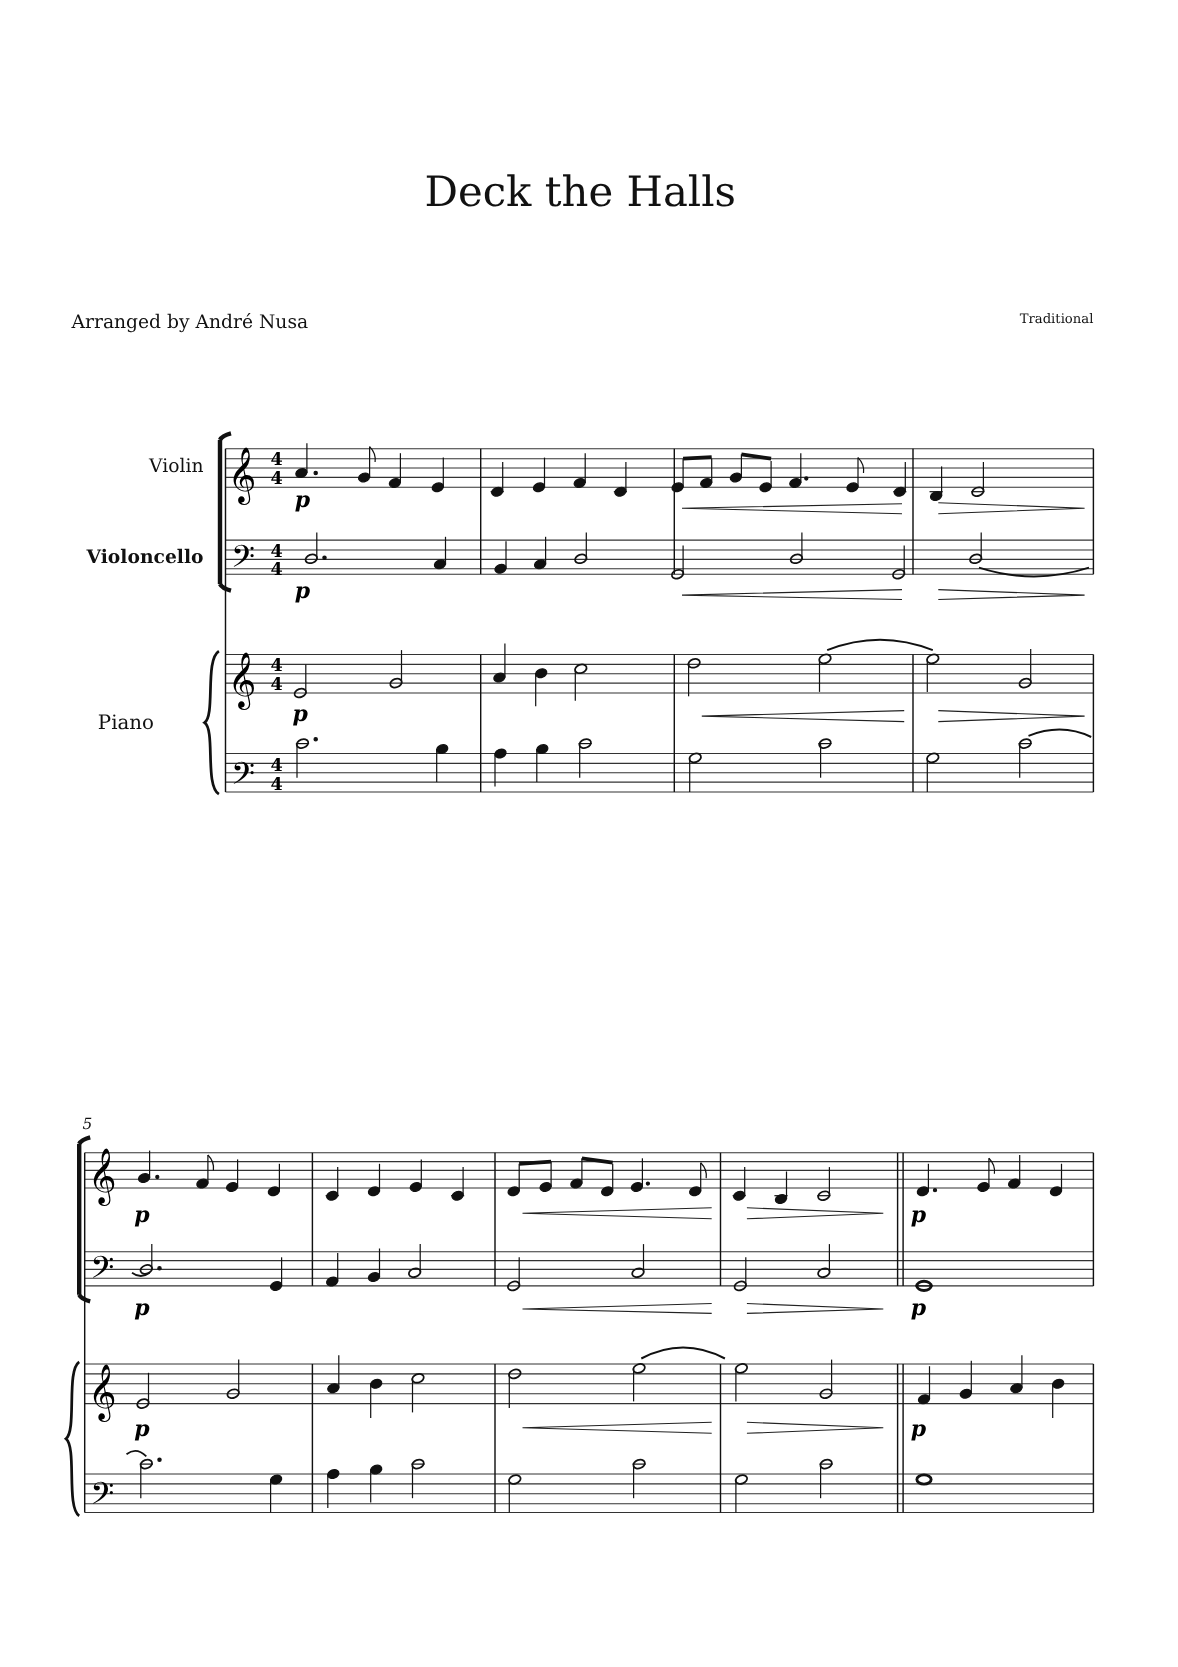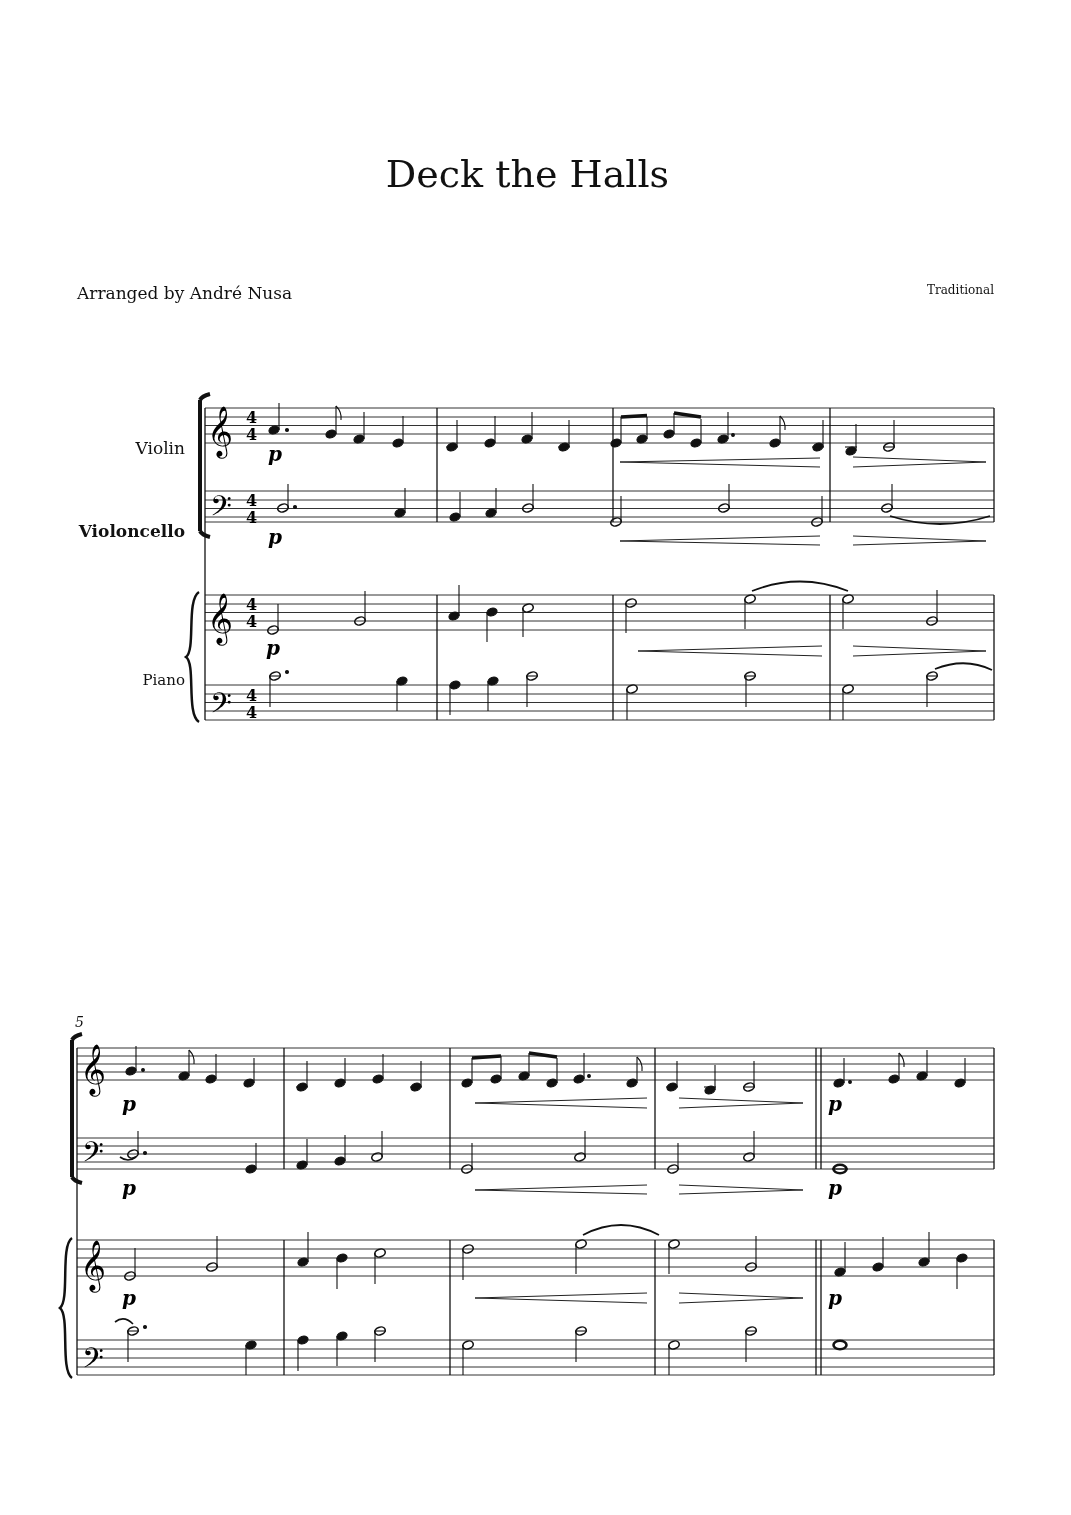--- a/index.html
+++ b/index.html
@@ -1,33 +1,33 @@
 <!DOCTYPE html>
 <html><head>
 <meta charset="utf-8">
 <style>
   html,body{margin:0;padding:0;background:#ffffff;}
   body{width:1071px;height:1515px;position:relative;overflow:hidden;font-family:"DejaVu Serif","Liberation Serif",serif;color:#111;}
   .title{position:absolute;left:0;width:1055px;top:152px;text-align:center;font-size:38px;font-family:"DejaVu Serif","Liberation Serif",serif;font-weight:normal;}
-  .arranger{position:absolute;left:77px;top:283px;font-size:17px;}
+  .arranger{position:absolute;left:65px;top:283px;font-size:17px;}
   .composer{position:absolute;right:77px;top:283px;font-size:12px;text-align:right;}
-  .inst{position:absolute;font-size:17px;text-align:right;margin-top:24px;}
+  .inst{position:absolute;font-size:17px;text-align:right;}
   .measnum{position:absolute;font-size:14px;font-style:italic;}
   svg.score{position:absolute;left:0;top:0;}
 </style>
 </head>
 <body>
 
 <div class="title">Deck the Halls</div>
 <div class="arranger">Arranged by André Nusa</div>
 <div class="composer">Traditional</div>
 
 <div class="inst" style="right:886px;top:414px;">Violin</div>
 <div class="inst" style="right:886px;top:497px;font-weight:bold;">Violoncello</div>
-<div class="inst" style="right:886px;top:647px;font-size:15px;">Piano</div>
+<div class="inst" style="right:931px;top:647px;font-size:18px;">Piano</div>
 <div class="measnum" style="left:75px;top:1014px;">5</div>
 
 <svg class="score" width="1071" height="1515" viewBox="0 0 1071 1515" xmlns="http://www.w3.org/2000/svg">
   <defs>
 
     <ellipse id="nh" cx="0" cy="0" rx="5.2" ry="3.8" transform="rotate(-20)" fill="#111"></ellipse>
 
     <g id="nho">
         <ellipse cx="0" cy="0" rx="5.4" ry="3.8" transform="rotate(-20)" fill="none" stroke="#111" stroke-width="1.6"></ellipse>
       </g>

